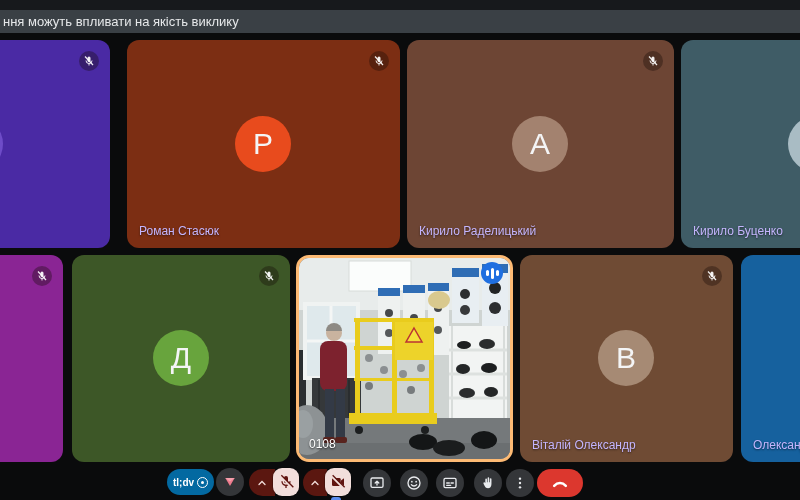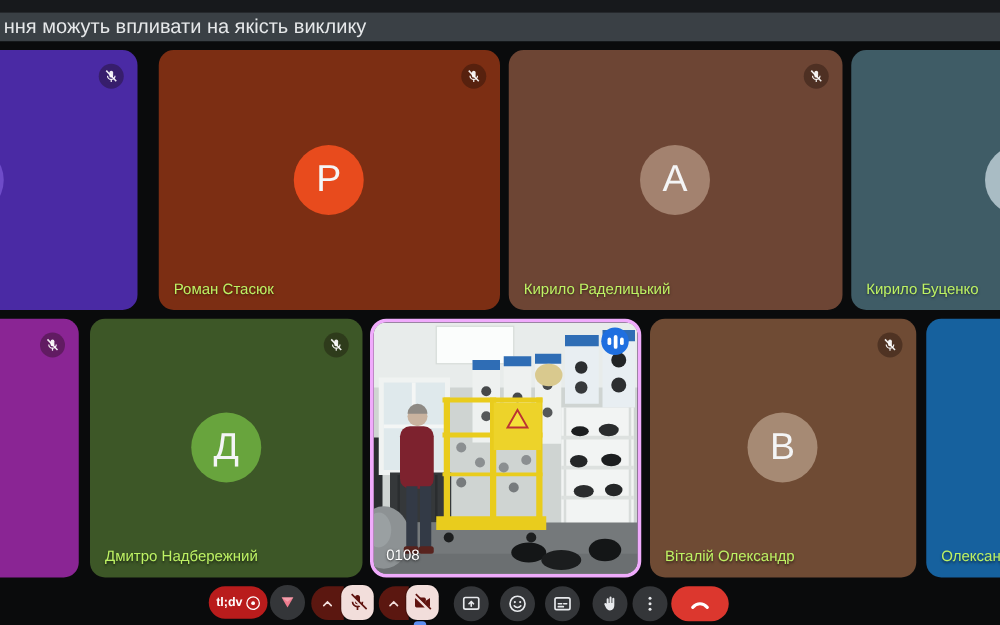--- a/index.html
+++ b/index.html
@@ -3,45 +3,45 @@
 <meta charset="utf-8">
 <style>
   html,body{margin:0;padding:0;width:800px;height:500px;overflow:hidden;background:#0a0b0c;
     font-family:"Liberation Sans","DejaVu Sans",sans-serif;}
   .abs{position:absolute;}
   #stage{position:relative;width:800px;height:500px;background:#0a0b0c;}
 
   
   #top-strip{left:0;top:0;width:800px;height:10px;background:#17191c;}
   #banner{left:0;top:10px;width:800px;height:23px;background:#3a4045;color:#e6e8ea;
-    font-size:16px;line-height:23px;padding-left:3px;box-sizing:border-box;white-space:nowrap;}
+    font-size:13px;line-height:23px;padding-left:3px;box-sizing:border-box;white-space:nowrap;}
 
   
   .tile{position:absolute;border-radius:12px;overflow:hidden;}
   .avatar{position:absolute;width:56px;height:56px;border-radius:50%;display:flex;
     align-items:center;justify-content:center;color:#f4f5f6;font-size:30px;font-weight:400;}
-  .pname{position:absolute;left:12px;bottom:10px;color:#bef264;font-size:12px;
+  .pname{position:absolute;left:12px;bottom:10px;color:#c4b5fd;font-size:12px;
     text-shadow:0 1px 2px rgba(0,0,0,.55);white-space:nowrap;}
   .mic-chip{position:absolute;top:11px;right:11px;width:20px;height:20px;border-radius:50%;
     background:rgba(20,8,6,.35);display:flex;align-items:center;justify-content:center;color:rgba(255,255,255,.92);}
   .mic-chip svg{width:12px;height:12px;}
 
   
-  #tile-video{border:3px solid #f0abfc;border-radius:13px;background:#222;}
+  #tile-video{border:3px solid #fdba74;border-radius:13px;background:#222;}
   #speaker-chip{position:absolute;top:4px;right:7px;width:22px;height:22px;border-radius:50%;
     background:#1f6fe0;display:flex;align-items:center;justify-content:center;gap:2px;}
   #speaker-chip i{display:block;width:3px;background:#fff;border-radius:2px;}
   #video-label{position:absolute;left:10px;bottom:8px;color:#fff;font-size:12px;
     text-shadow:0 1px 2px rgba(0,0,0,.7);}
 
   
   .ctl-circle{position:absolute;top:469px;width:28px;height:28px;border-radius:50%;
     background:#343639;display:flex;align-items:center;justify-content:center;color:#e8eaed;}
   .ctl-circle svg{width:16px;height:16px;}
-  #btn-tldv{left:167px;top:469px;width:47px;height:26px;border-radius:13px;background:#b91c1c;
+  #btn-tldv{left:167px;top:469px;width:47px;height:26px;border-radius:13px;background:#0369a1;
     display:flex;align-items:center;justify-content:center;gap:3px;color:#fff;font-size:10px;font-weight:bold;}
   #tldv-rec{width:9px;height:9px;border:1.5px solid #fff;border-radius:50%;display:flex;align-items:center;justify-content:center;}
   #tldv-rec i{width:3px;height:3px;border-radius:50%;background:#fff;display:block;}
   #btn-tldv-logo{left:216px;top:468px;}
   .seg-dark{position:absolute;top:469px;height:27px;background:#5b1710;color:#f2dedb;
     display:flex;align-items:center;justify-content:center;}
   .seg-light{position:absolute;top:468px;height:28px;background:#f2dedb;color:#601410;border-radius:9px;
     display:flex;align-items:center;justify-content:center;box-shadow:0 0 0 1px rgba(0,0,0,.2);}
   .seg-light svg{width:16px;height:16px;}
   .seg-dark svg{width:12px;height:12px;}
@@ -126,21 +126,20 @@
         <span>Д</span>
       </div>
     <div class="mic-chip">
       <svg viewBox="0 0 24 24">
           <rect x="9" y="3" width="6" height="11" rx="3" fill="currentColor"></rect>
           <path d="M6 11a6 6 0 0 0 12 0" stroke="currentColor" stroke-width="2" fill="none"></path>
           <line x1="12" y1="17" x2="12" y2="21" stroke="currentColor" stroke-width="2"></line>
           <line x1="4" y1="3" x2="20" y2="20" stroke="currentColor" stroke-width="2.4"></line>
         </svg>
     </div>
-    <div class="pname">Дмитро Надбережний</div>
   </div>
 
   <div class="tile" id="tile-video" style="left:296px;top:255px;width:211px;height:201px;">
     <svg width="100%" height="100%" viewBox="0 0 211 201" preserveAspectRatio="none">
       <rect x="0" y="0" width="211" height="201" fill="#cfd4d2"></rect>
       <rect x="0" y="0" width="211" height="52" fill="#e8eceb"></rect>
       <rect x="50" y="3" width="62" height="30" fill="#fbfdfc" stroke="#d7dcda"></rect>
 
       <rect x="0" y="92" width="7" height="60" fill="#2a2d2f"></rect>
 

